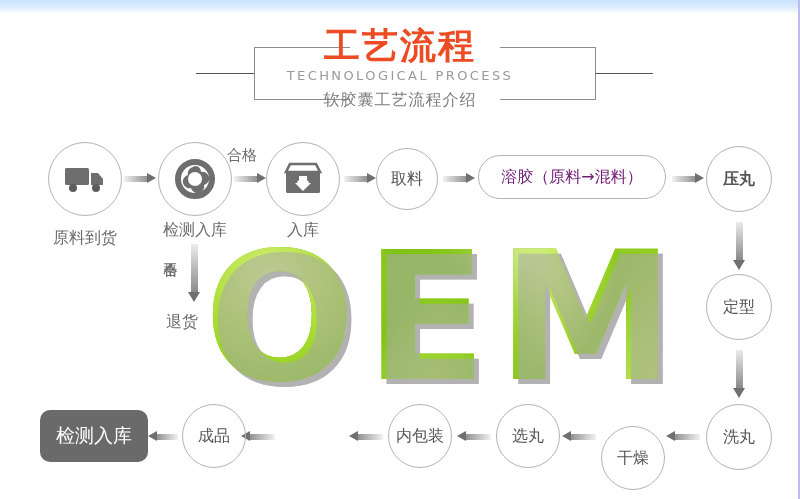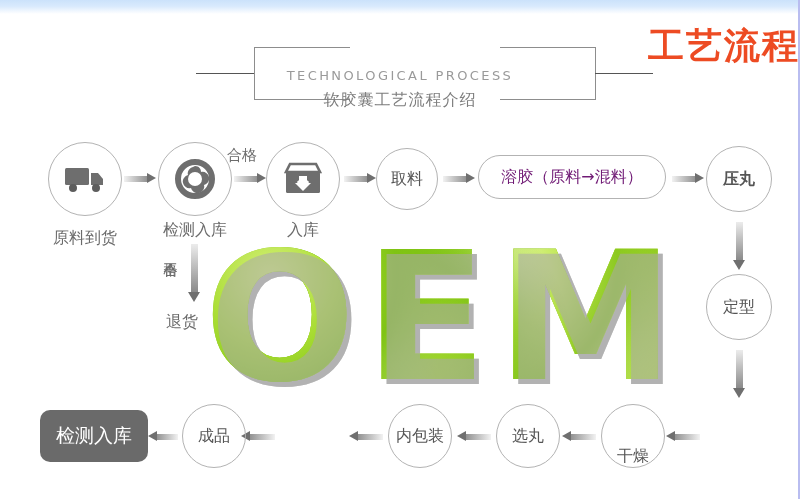--- a/index.html
+++ b/index.html
@@ -28,21 +28,21 @@
   
   #header {
     position: absolute;
     left: 0; top: 14px;
     width: 800px; height: 100px;
   }
   #title-main {
     position: absolute;
     left: 0; top: 12px;
     width: 800px;
-    text-align: right;
+    text-align: center;
     font-size: 36px;
     font-weight: bold;
     color: #ed4b23;
     letter-spacing: 2px;
     line-height: 40px;
   }
   #title-sub {
     position: absolute;
     left: 0; top: 54px;
     width: 800px;
@@ -333,27 +333,30 @@
 
   <div class="node-circle" style="left:706px; top:274px; width:66px; height:66px;">
     <span>定型</span>
   </div>
 
   <div class="arrow-d" style="left:733px; top:350px; height:48px;">
     <div class="shaft" style="height:38px;"></div>
     <div class="head" style="top:38px;"></div>
   </div>
 
+  <div class="node-circle" style="left:706px; top:404px; width:66px; height:66px;">
+    <span>洗丸</span>
+  </div>
 
   <div class="arrow-l" style="left:666px; top:431px; width:34px;">
     <div class="shaft" style="left:8px; width:26px;"></div>
     <div class="head"></div>
   </div>
 
-  <div class="node-circle" style="left:601px; top:404px; width:64px; height:64px;align-items:flex-end;">
+  <div class="node-circle" style="left:601px; top:426px; width:64px; height:64px;">
     <span>干燥</span>
   </div>
 
   <div class="arrow-l" style="left:562px; top:431px; width:34px;">
     <div class="shaft" style="left:8px; width:26px;"></div>
     <div class="head"></div>
   </div>
 
   <div class="node-circle" style="left:496px; top:404px; width:64px; height:64px;">
     <span>选丸</span>

